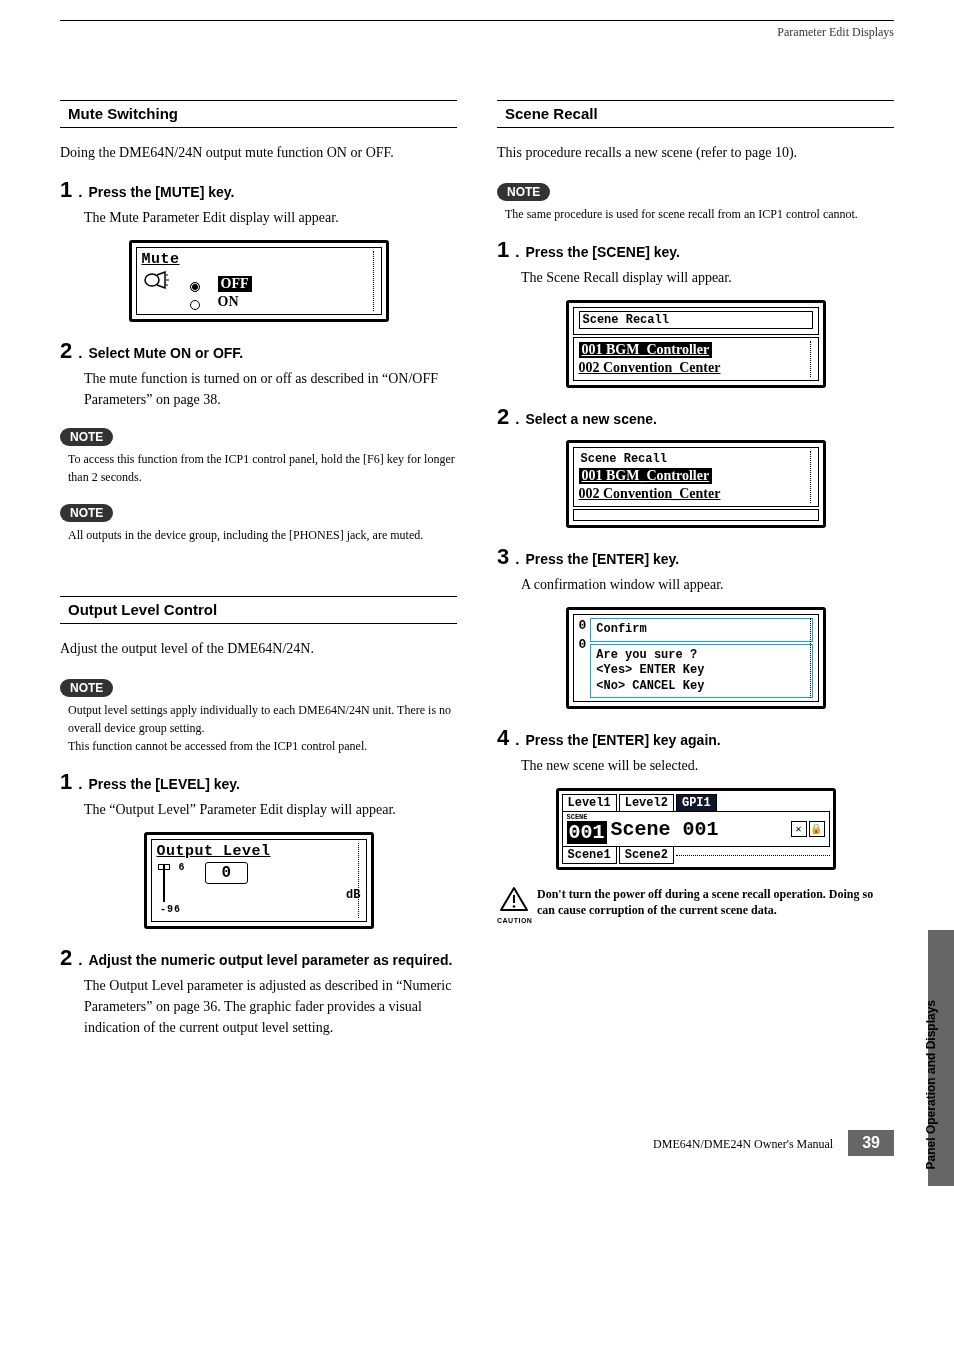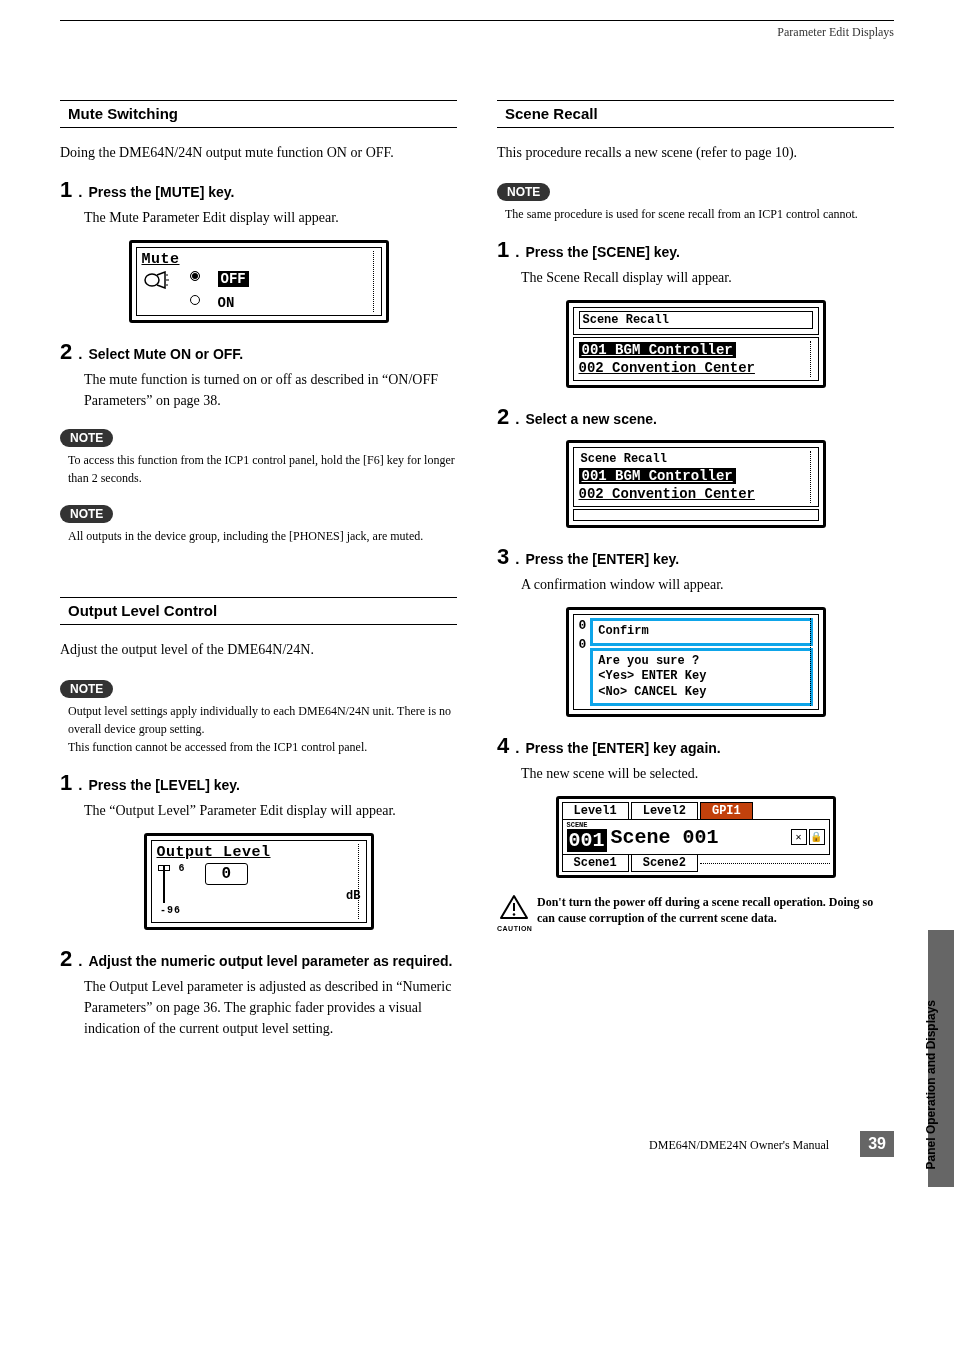--- a/index.html
+++ b/index.html
@@ -116,24 +116,25 @@
     position: relative;
   }
   .lcd-title {
     font-size: 15px;
     text-decoration: underline;
     margin-bottom: 2px;
     letter-spacing: 0.5px;
   }
   .lcd-row {
     display: flex;
-    align-items: flex-start;
+    align-items: flex-end;
     gap: 18px;
     font-size: 14px;
     padding: 1px 0;
+    font-family: Liberation Serif, serif;
   }
   .lcd-row .sel {
     background: #000;
     color: #fff;
     padding: 0px 3px;
   }
   .speaker-icon {
     font-size: 18px;
     line-height: 1;
     display: inline-block;
@@ -226,27 +227,27 @@
     line-height: 1.4;
   }
   
   .tabs {
     display: flex;
     gap: 2px;
   }
   .tab {
     border: 1px solid #000;
     border-bottom: none;
-    padding: 1px 11px;
+    padding: 1px 5px;
     font-size: 12px;
     font-weight: bold;
     font-family: "Courier New", monospace;
   }
   .tab.dark {
-    background: #c2410c;
+    background: #0f172a;
     color: #fff;
   }
   .panel-mid {
     border: 1px solid #000;
     display: flex;
     align-items: center;
     padding: 2px 4px;
     font-family: "Courier New", monospace;
     font-weight: bold;
   }
@@ -262,21 +263,21 @@
   .icon-small {
     border: 1px solid #000;
     width: 16px; height: 16px;
     display: inline-flex;
     align-items: center;
     justify-content: center;
     font-size: 10px;
     margin-left: 2px;
   }
   .confirm-box {
-    border: 3px solid #0ea5e9;
+    border: 1px solid #0ea5e9;
     padding: 3px 5px;
     font-size: 12px;
     font-family: "Courier New", monospace;
     line-height: 1.3;
   }
   .u { text-decoration: underline; }
   
   .side-tab {
     position: absolute;
     right: 0px;
@@ -304,22 +305,22 @@
     font-family: Georgia, serif;
     font-size: 12px;
   }
   .pagenum {
     display: inline-block;
     background: #666;
     color: #fff;
     font-family: Arial, sans-serif;
     font-weight: bold;
     font-size: 16px;
-    padding: 4px 8px;
-    margin-left: 28px;
+    padding: 4px 14px;
+    margin-left: 12px;
   }
 </style>
 </head>
 <body>
 
 <div class="page">
   <div class="top-ruler"></div>
   <div class="running-head">Parameter Edit Displays</div>
 
   <div class="columns">

